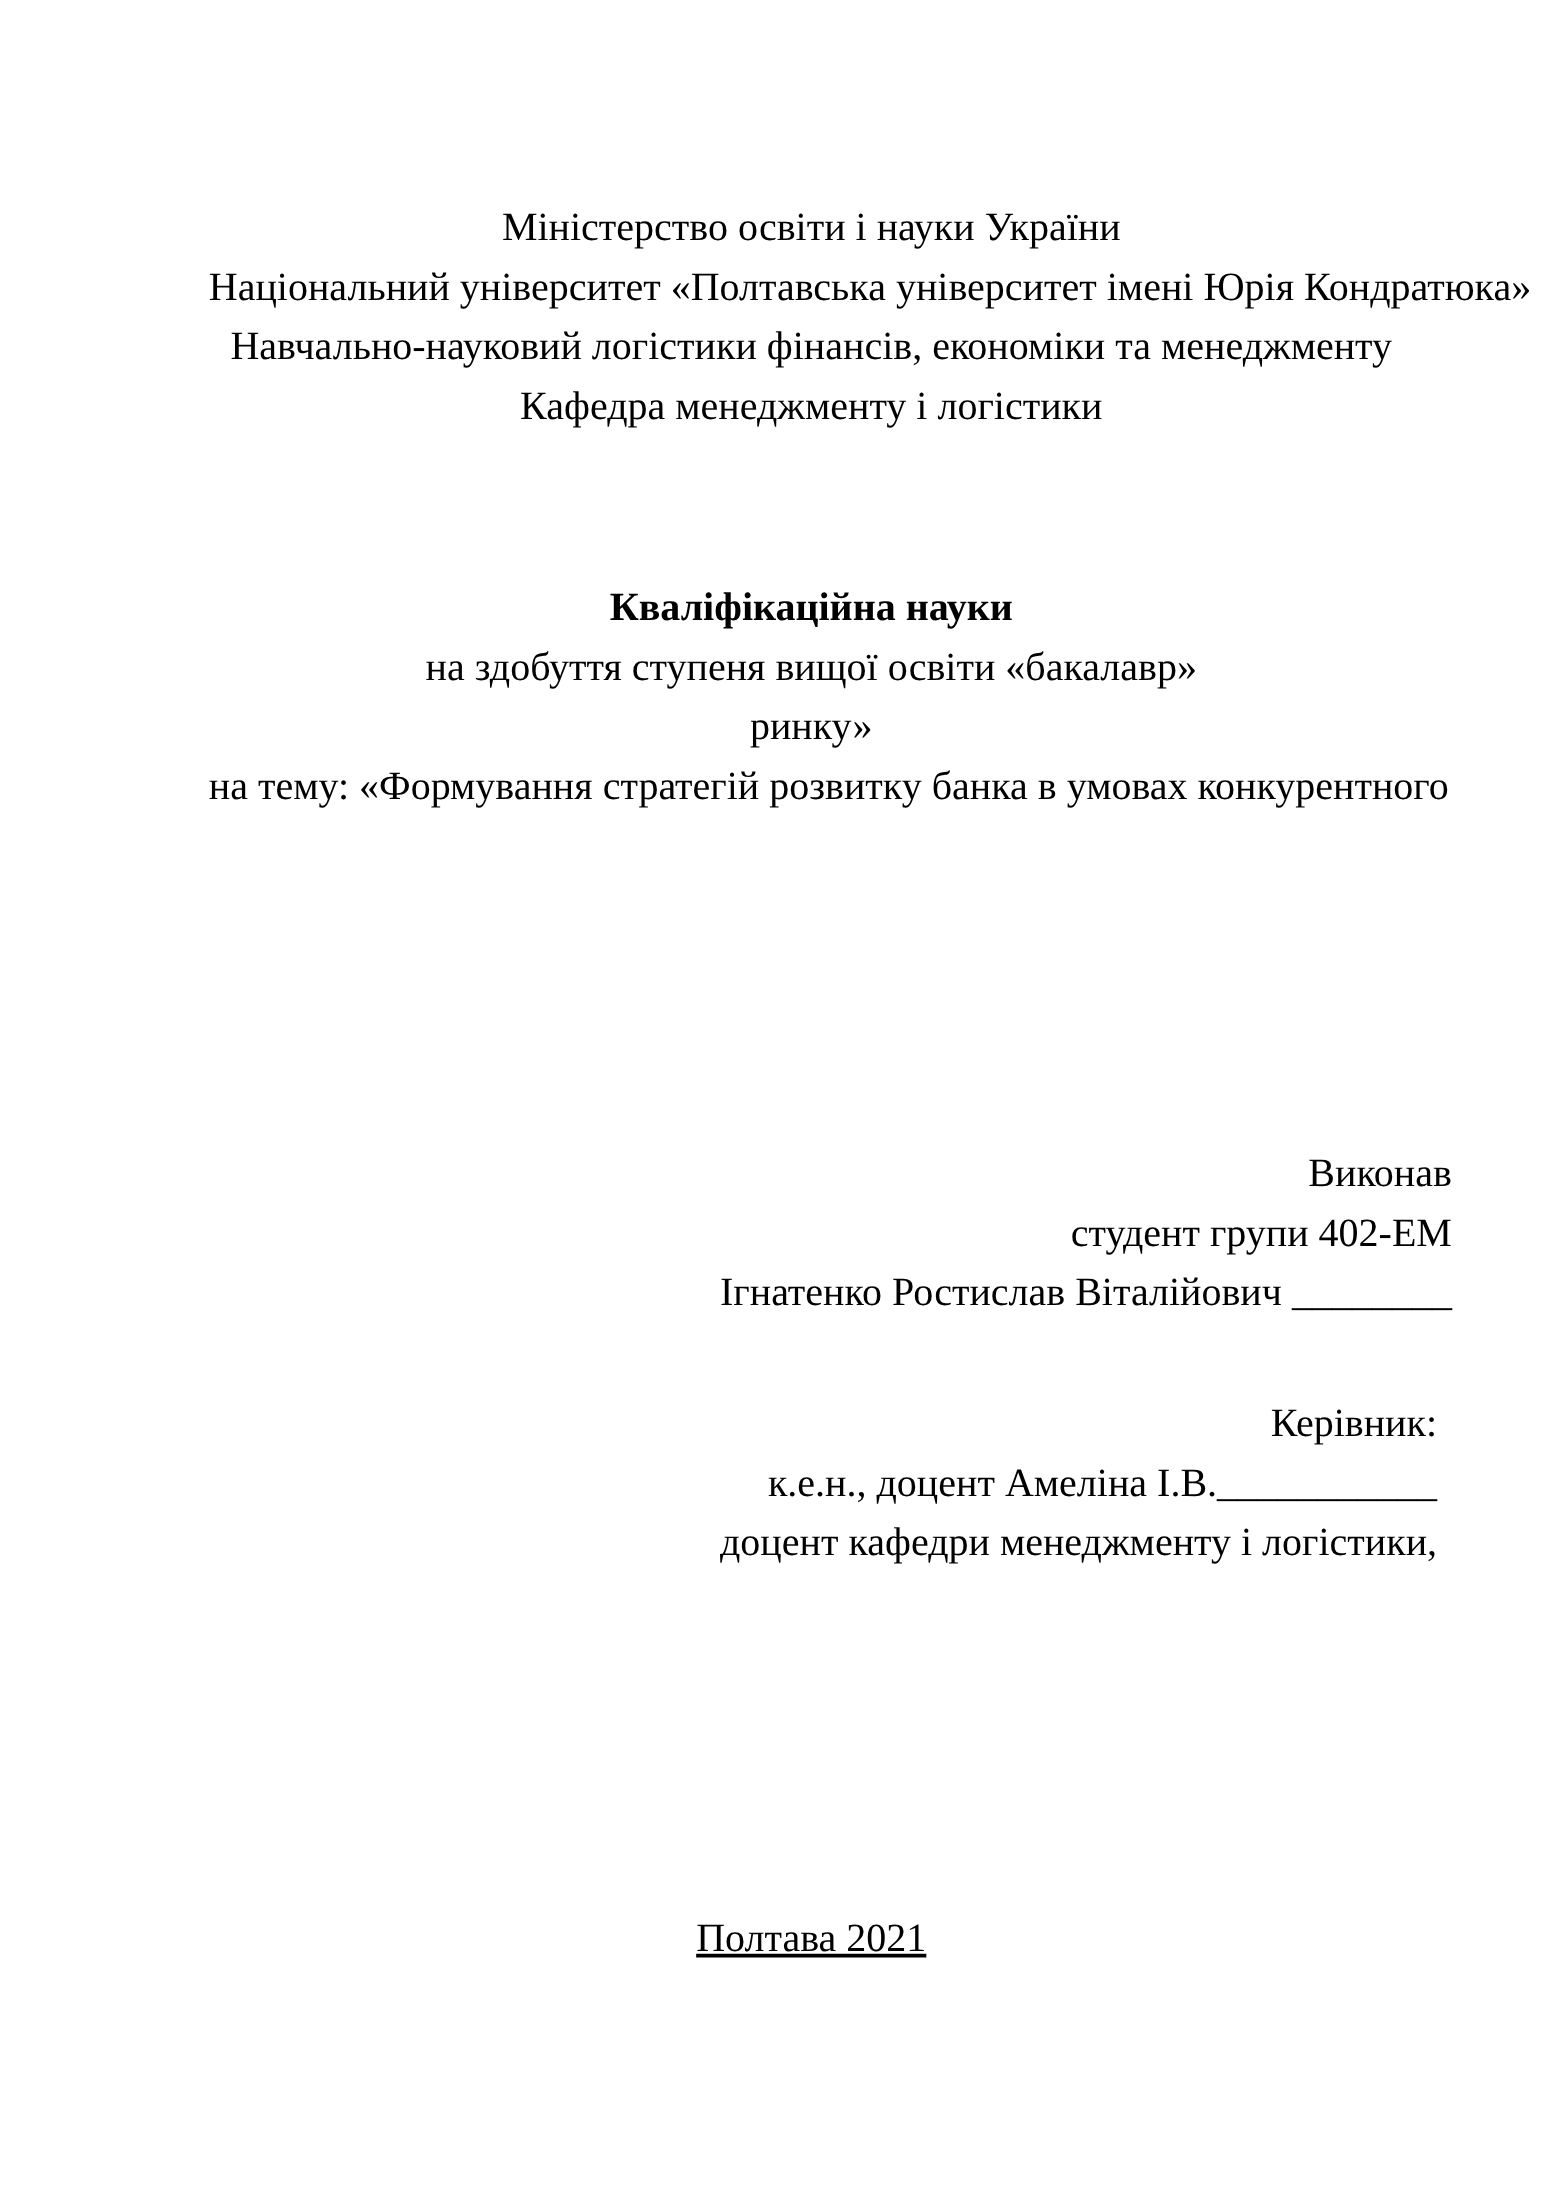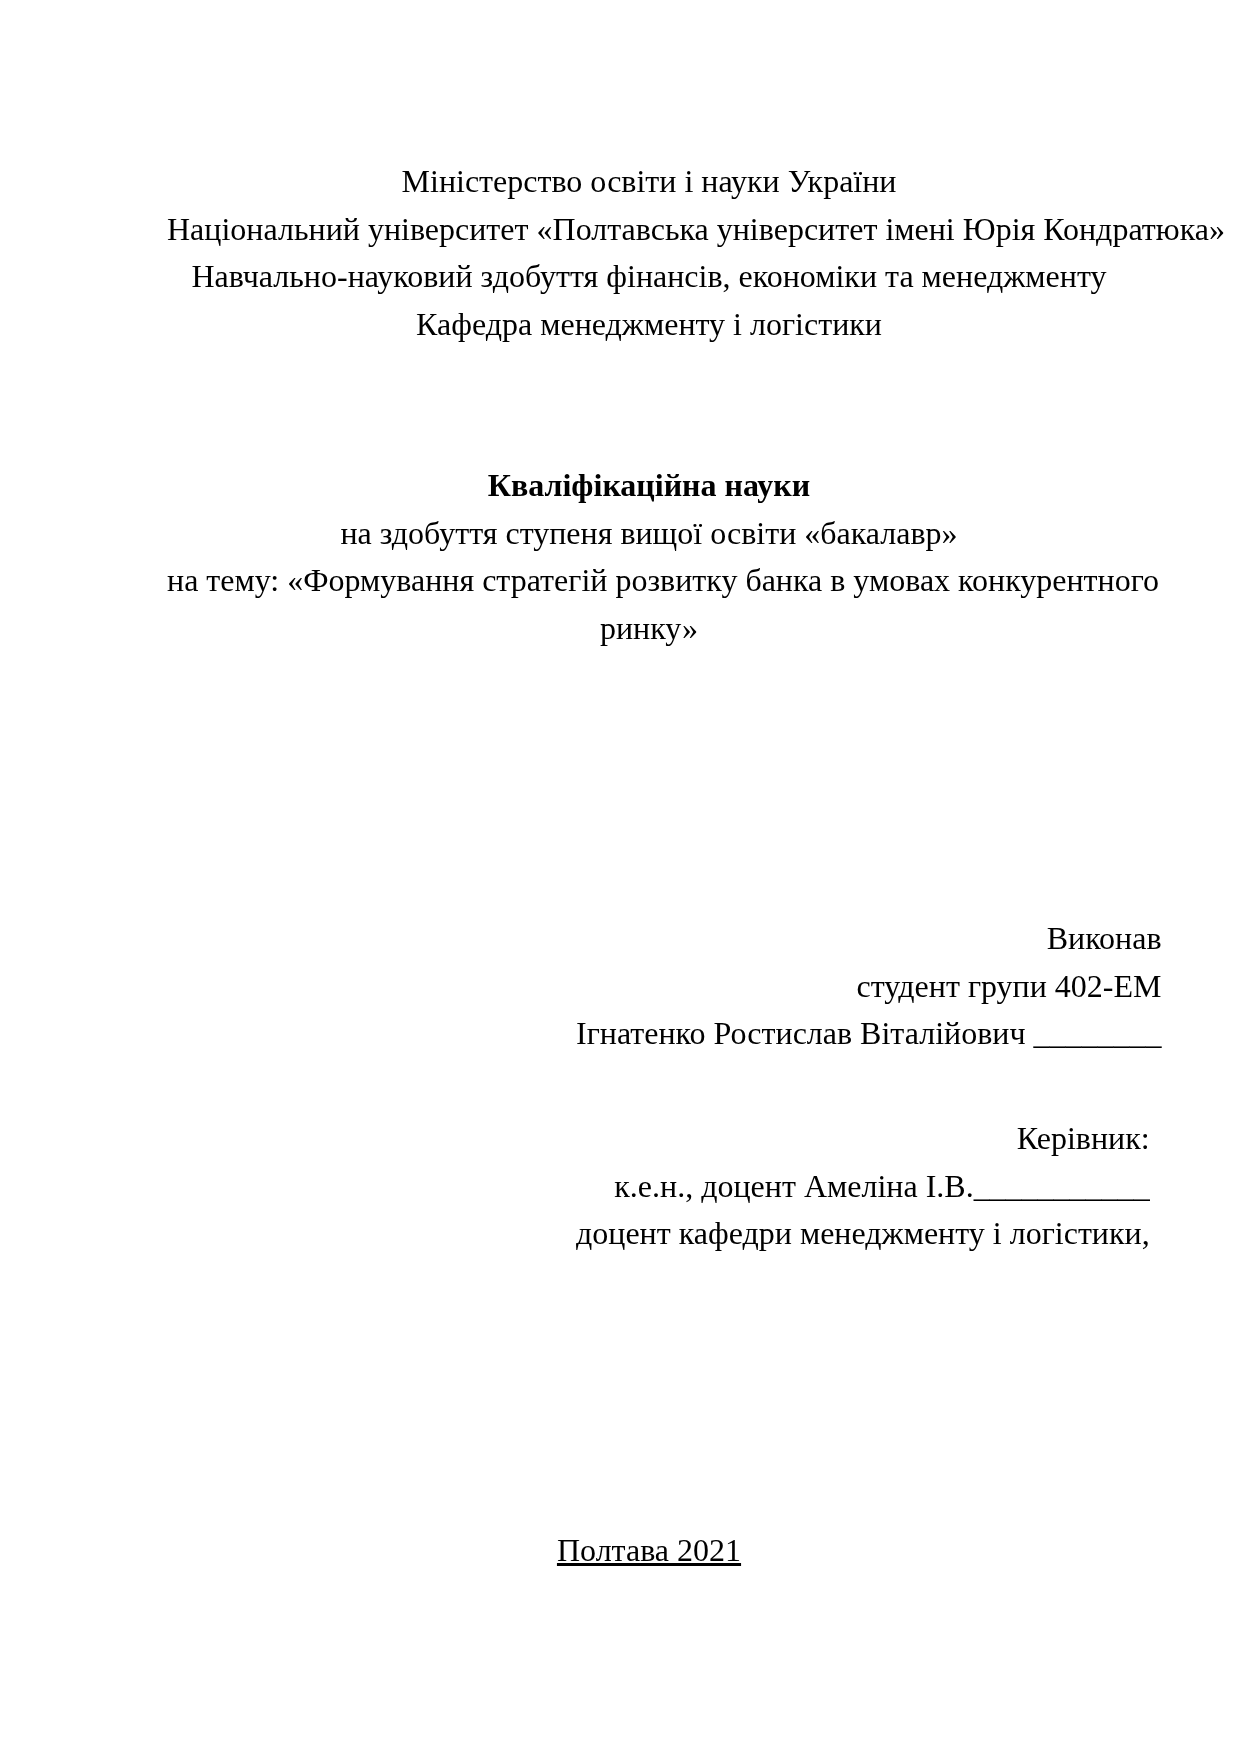--- a/index.html
+++ b/index.html
@@ -40,29 +40,29 @@
   .footer-block { top: 1527px; text-decoration: underline; }
 </style>
 </head>
 <body>
 
 <div class="page">
 
   <div class="centered-block header-block">
     <div class="line">Міністерство освіти і науки України</div>
     <div class="line">Національний університет «Полтавська університет імені Юрія Кондратюка»</div>
-    <div class="line">Навчально-науковий здобуття фінансів, економіки та менеджменту</div>
+    <div class="line">Навчально-науковий логістики фінансів, економіки та менеджменту</div>
     <div class="line">Кафедра менеджменту і логістики</div>
   </div>
 
   <div class="centered-block title-block">
     <div class="line title-line">Кваліфікаційна науки</div>
     <div class="line">на здобуття ступеня вищої освіти «бакалавр»</div>
+    <div class="line">ринку»</div>
     <div class="line">на тему: «Формування стратегій розвитку банка в умовах конкурентного</div>
-    <div class="line">ринку»</div>
   </div>
 
   <div class="left-block executor-block">
     <div class="line">Виконав</div>
     <div class="line">студент групи 402-ЕМ</div>
     <div class="line">Ігнатенко Ростислав Віталійович ________</div>
   </div>
 
   <div class="left-block supervisor-block">
     <div class="line">Керівник:</div>

